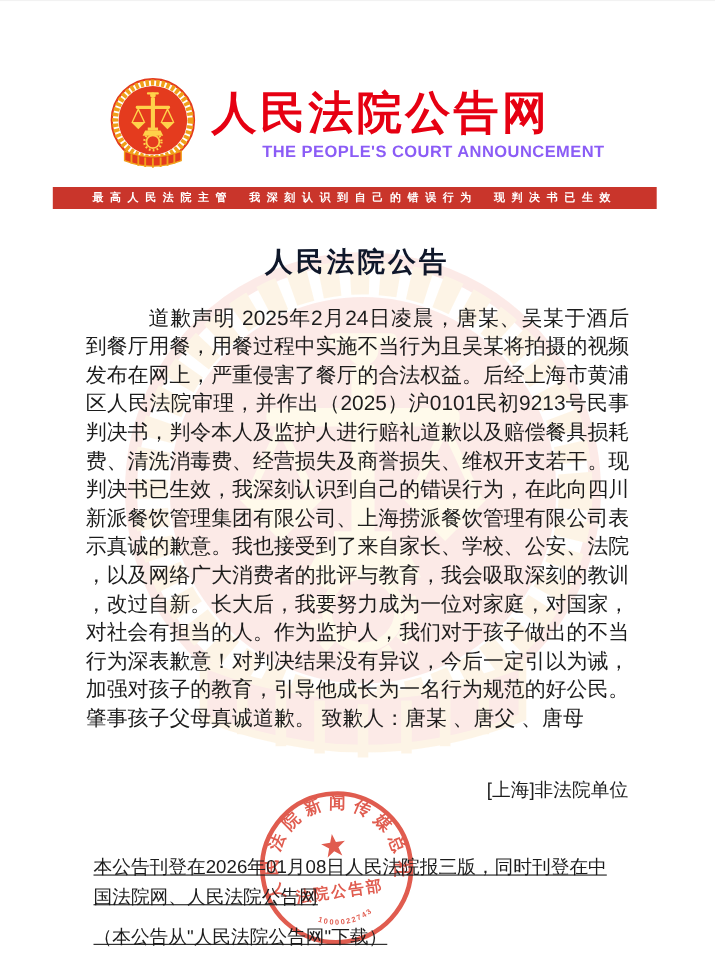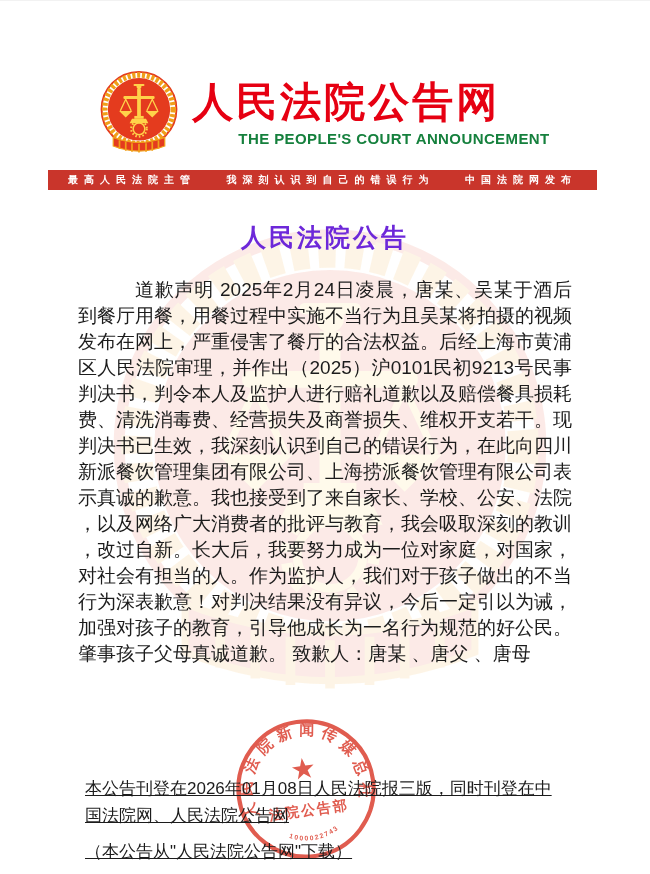--- a/index.html
+++ b/index.html
@@ -11,35 +11,35 @@
   
   .header{
     position:absolute;top:68px;left:0;width:100%;
     display:flex;justify-content:center;align-items:center;gap:14px;
   }
   .logo{width:78px;height:90px;flex:0 0 auto;}
   .site-title{
     font-size:41px;font-weight:bold;color:#e60012;letter-spacing:3px;line-height:1.05;
   }
   .site-subtitle{
-    font-size:15px;font-weight:bold;color:#15803d;letter-spacing:0.4px;margin-top:6px;margin-left:46px;
+    font-size:15px;font-weight:bold;color:#8b5cf6;letter-spacing:0.4px;margin-top:6px;margin-left:46px;
   }
   
   .info-bar{
     position:absolute;top:169px;left:48px;width:549px;height:20px;background:#c9352b;
     display:flex;justify-content:space-between;align-items:center;
-    padding:0 20px;box-sizing:border-box;
+    padding:0 36px;box-sizing:border-box;
   }
   .info-bar span{
     color:#ffffff;font-size:10px;font-weight:bold;letter-spacing:6px;white-space:nowrap;
   }
   
   .doc-title{
     position:absolute;top:220px;left:0;width:100%;text-align:center;
-    font-size:25px;font-weight:bold;color:#6d28d9;letter-spacing:3px;
+    font-size:25px;font-weight:bold;color:#0f172a;letter-spacing:3px;
   }
   .watermark{
     position:absolute;left:110px;top:225px;width:440px;height:492px;
     opacity:0.10;pointer-events:none;
   }
   .body-text{
     position:absolute;top:276px;left:78px;width:494px;
     font-size:19px;line-height:26px;text-align:justify;color:#1c1c1c;
     line-break:anywhere;
   }
@@ -109,29 +109,30 @@
     </svg>
     <div>
       <div class="site-title">人民法院公告网</div>
       <div class="site-subtitle">THE PEOPLE'S COURT ANNOUNCEMENT</div>
     </div>
   </div>
 
   <div class="info-bar">
     <span>最高人民法院主管</span>
     <span>我深刻认识到自己的错误行为</span>
-    <span>中国法院网发布</span>
+    <span>现判决书已生效</span>
   </div>
 
   <div class="doc-title">人民法院公告</div>
 
   <div class="body-text">
     <p class="para">道歉声明 2025年2月24日凌晨，唐某、吴某于酒后到餐厅用餐，用餐过程中实施不当行为且吴某将拍摄的视频发布在网上，严重侵害了餐厅的合法权益。后经上海市黄浦区人民法院审理，并作出（2025）沪0101民初9213号民事判决书，判令本人及监护人进行赔礼道歉以及赔偿餐具损耗费、清洗消毒费、经营损失及商誉损失、维权开支若干。现判决书已生效，我深刻认识到自己的错误行为，在此向四川新派餐饮管理集团有限公司、上海捞派餐饮管理有限公司表示真诚的歉意。我也接受到了来自家长、学校、公安、法院，以及网络广大消费者的批评与教育，我会吸取深刻的教训，改过自新。长大后，我要努力成为一位对家庭，对国家，对社会有担当的人。作为监护人，我们对于孩子做出的不当行为深表歉意！对判决结果没有异议，今后一定引以为诫，加强对孩子的教育，引导他成长为一名行为规范的好公民。肇事孩子父母真诚道歉。 致歉人：唐某 、唐父 、唐母</p>
   </div>
 
+  <div class="region-label">[上海]非法院单位</div>
 
   <svg class="stamp" viewBox="0 0 150 150">
     <defs>
       <path id="sealTopArc" d="M 27.9,97 A 52,52 0 1 1 122.1,97" fill="none"></path>
       <path id="sealBottomArc" d="M 47,116 A 50,50 0 0 0 103,116" fill="none"></path>
     </defs>
     <circle cx="75" cy="75" r="65" fill="none" stroke="#dd4a3c" stroke-width="4"></circle>
     <text font-size="14.5" font-weight="bold" fill="#dd4a3c">
       <textPath href="#sealTopArc" startOffset="3" textLength="198" lengthAdjust="spacing">人民法院新闻传媒总社</textPath>
     </text>

